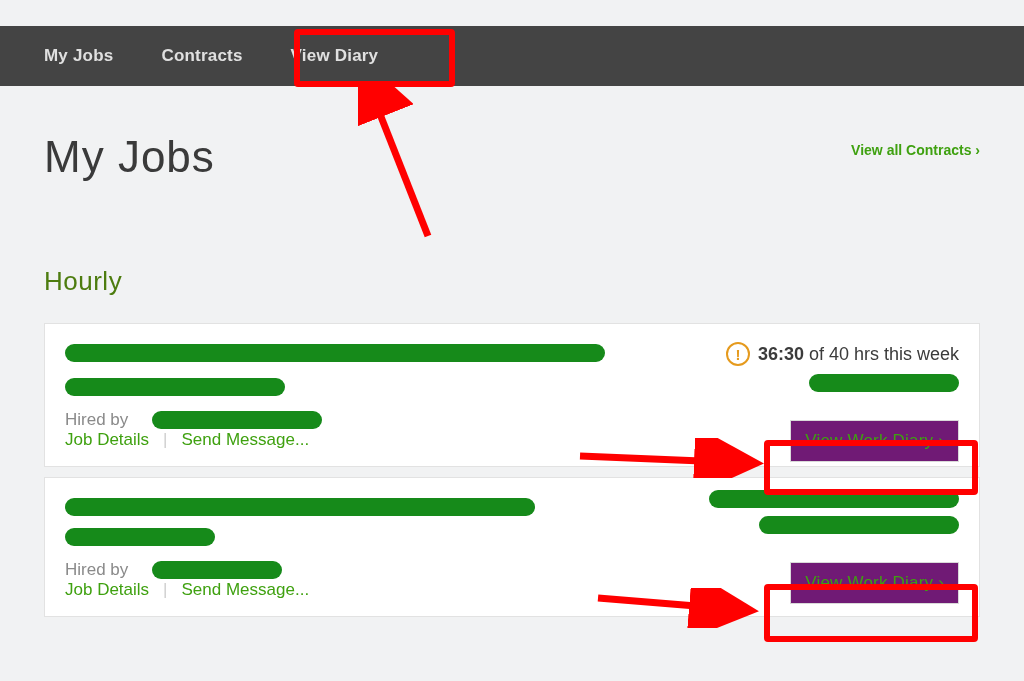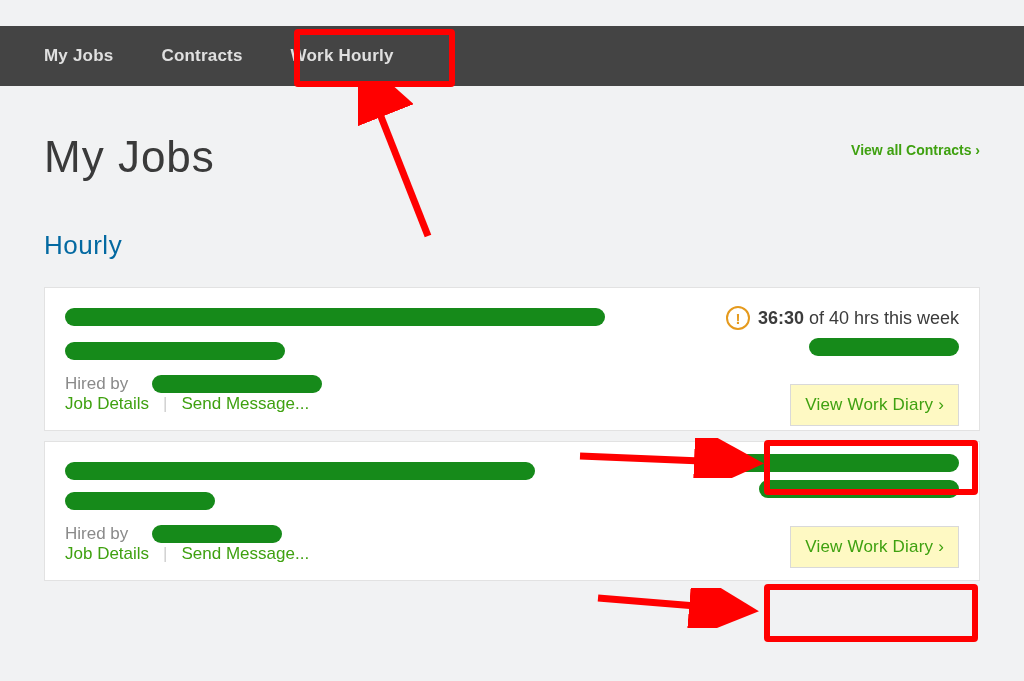--- a/index.html
+++ b/index.html
@@ -40,23 +40,23 @@
   .view-all {
     color: #3fa110;
     font-size: 14px;
     font-weight: 600;
     position: absolute;
     right: 44px;
     top: 56px;
     cursor: pointer;
   }
   .section-title {
-    margin-top: 48px;
+    margin-top: 84px;
     font-size: 26px;
-    color: #0369a1;
+    color: #4d7c0f;
     font-weight: 400;
     letter-spacing: 0.5px;
   }
   .card {
     background: #fff;
     border: 1px solid #e2e2e2;
     margin-top: 26px;
     padding: 18px 20px 16px 20px;
     position: relative;
   }
@@ -102,21 +102,21 @@
   .warn-icon {
     width: 24px; height: 24px; border-radius: 50%;
     border: 2px solid #e59a1d;
     color: #e59a1d; font-weight: 700;
     display: inline-flex; align-items: center; justify-content: center;
     font-size: 15px;
   }
   .view-diary {
     margin-top: 20px;
     border: 1px solid #d9d9d9;
-    background: #fef9c3;
+    background: #701a75;
     color: #3fa110;
     font-size: 17px;
     font-weight: 500;
     padding: 10px 14px;
     cursor: pointer;
     letter-spacing: 0.2px;
   }
 
   
   .callout-box {
@@ -127,21 +127,21 @@
     z-index: 50;
   }
   .arrow { position: absolute; z-index: 49; pointer-events: none; }
 </style>
 </head>
 <body>
 
 <div class="topbar">
   <span class="topbar-item">My Jobs</span>
   <span class="topbar-item">Contracts</span>
-  <span class="topbar-item">Work Hourly</span>
+  <span class="topbar-item">View Diary</span>
 </div>
 
 <div class="page">
   <h1 class="page-title">My Jobs</h1>
   <a class="view-all">View all Contracts ›</a>
 
   <h2 class="section-title">Hourly</h2>
 
   <div class="card">
     <div class="card-row"><span class="redact" style="width:540px;"></span></div>

